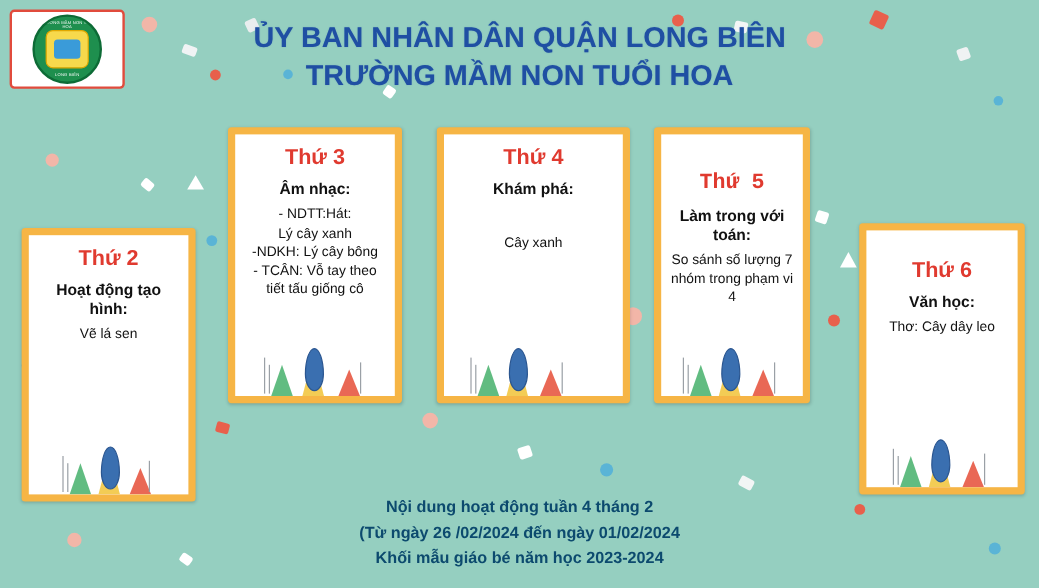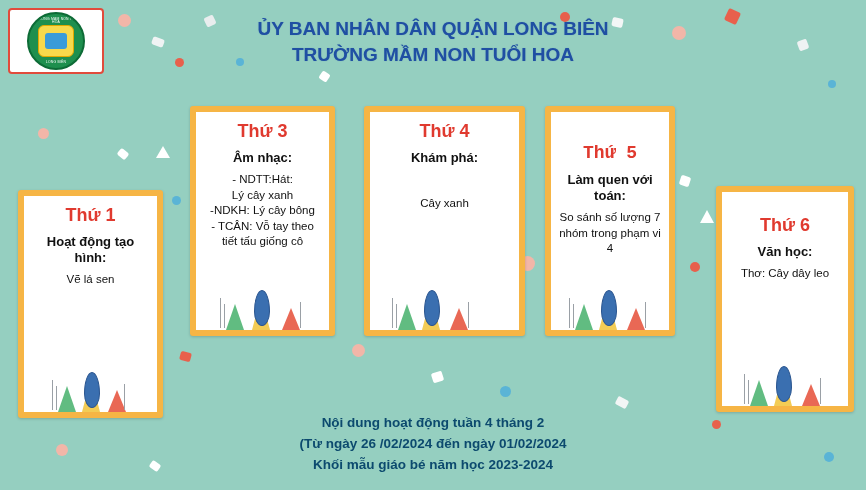--- a/index.html
+++ b/index.html
@@ -87,21 +87,21 @@
   .logo-text-bot { bottom: 4px; }
 
   
   .header {
     position: absolute;
     left: 0;
     right: 0;
     top: 16px;
     text-align: center;
     color: #1f4fa3;
-    font-size: 19px;
+    font-size: 24px;
     font-weight: bold;
     line-height: 1.35;
     text-shadow: 0 0 1px rgba(31,79,163,.35);
   }
   .header div { white-space: nowrap; }
 
   
   .card {
     position: absolute;
     background: #f6b545;
@@ -241,21 +241,21 @@
     </div>
   </div>
 
   <div class="header">
     <div>ỦY BAN NHÂN DÂN QUẬN LONG BIÊN</div>
     <div>TRƯỜNG MẦM NON TUỔI HOA</div>
   </div>
 
   <div class="card" style="left:18px;top:190px;width:145px;height:228px;">
     <div class="card-inner">
-      <div class="day-title">Thứ 1</div>
+      <div class="day-title">Thứ 2</div>
       <div class="subject">Hoạt động tạo hình:</div>
       <div class="body-text">Vẽ lá sen</div>
       <div class="grass">
         <div class="blade" style="left:58px;"></div>
         <div class="blade green" style="left:34px;border-bottom-width:26px;"></div>
         <div class="blade red" style="left:84px;border-bottom-width:22px;"></div>
         <div class="leaf" style="left:60px;"></div>
         <div class="pencil-line" style="left:28px;"></div>
         <div class="pencil-line" style="left:32px;height:24px;"></div>
         <div class="pencil-line" style="left:100px;height:26px;"></div>
@@ -296,21 +296,21 @@
         <div class="pencil-line" style="left:22px;"></div>
         <div class="pencil-line" style="left:26px;height:24px;"></div>
         <div class="pencil-line" style="left:98px;height:26px;"></div>
       </div>
     </div>
   </div>
 
   <div class="card" style="left:545px;top:106px;width:130px;height:230px;">
     <div class="card-inner">
       <div class="day-title" style="margin-top:22px;font-family:Liberation Mono, monospace;">Thứ 5</div>
-      <div class="subject">Làm quen với toán:</div>
+      <div class="subject">Làm trong với toán:</div>
       <div class="body-text">So sánh số lượng 7 nhóm trong phạm vi 4</div>
       <div class="grass">
         <div class="blade" style="left:48px;"></div>
         <div class="blade green" style="left:24px;border-bottom-width:26px;"></div>
         <div class="blade red" style="left:76px;border-bottom-width:22px;"></div>
         <div class="leaf" style="left:50px;"></div>
         <div class="pencil-line" style="left:18px;"></div>
         <div class="pencil-line" style="left:22px;height:24px;"></div>
         <div class="pencil-line" style="left:94px;height:26px;"></div>
       </div>

